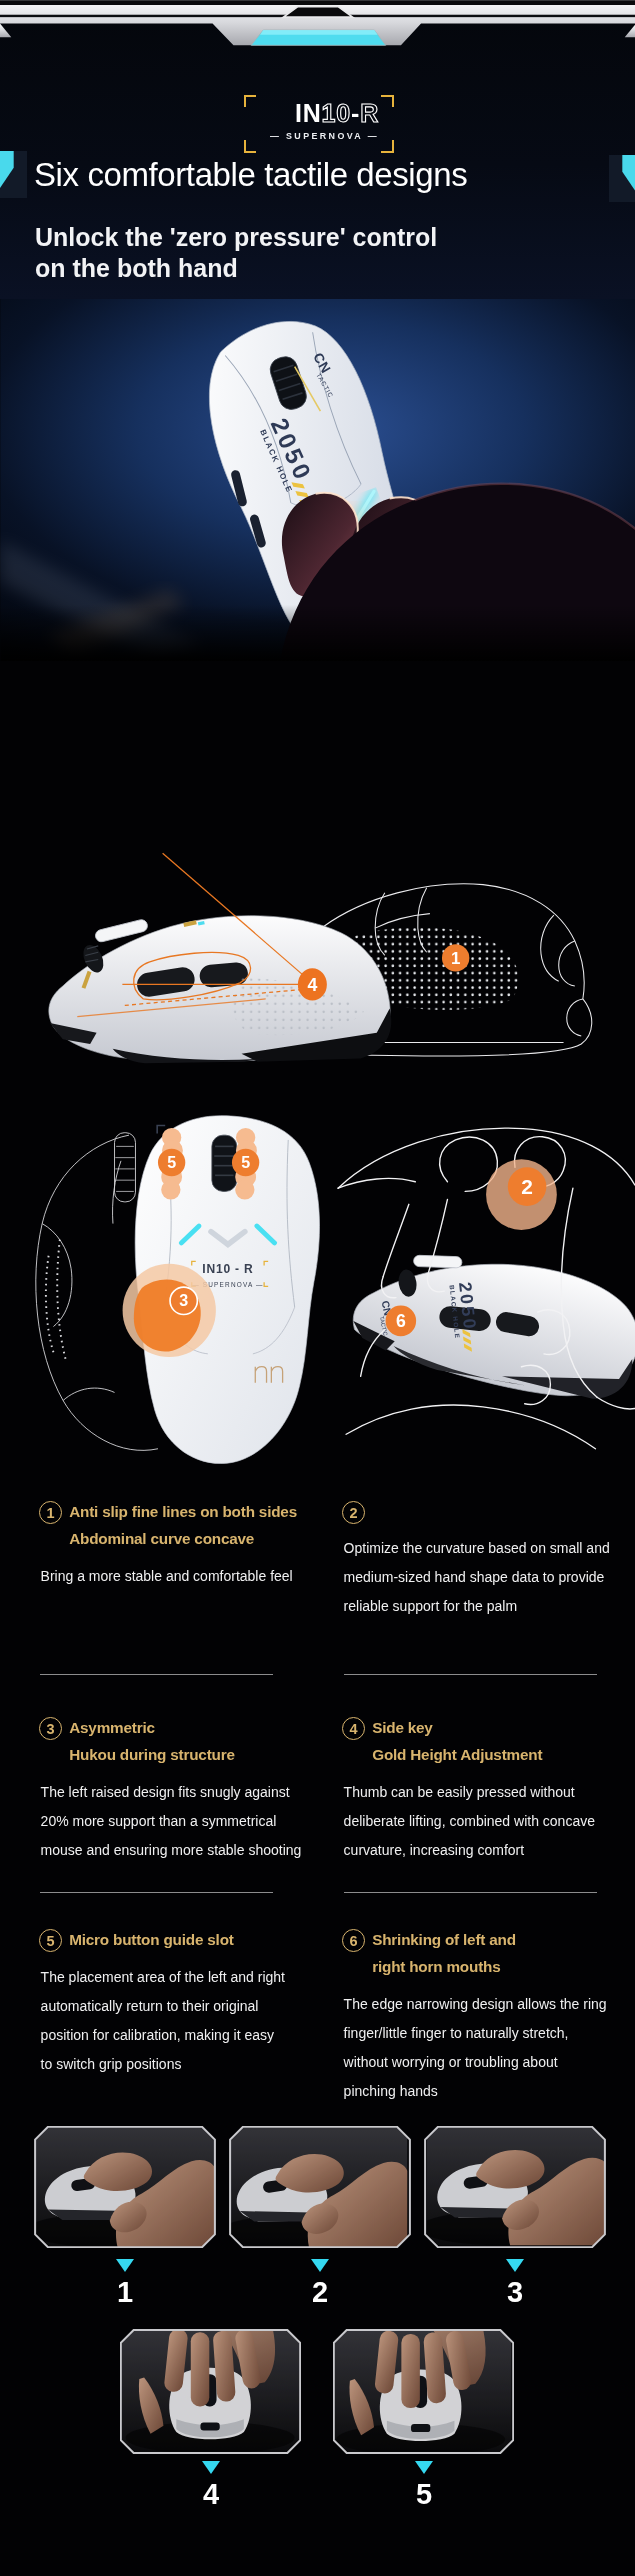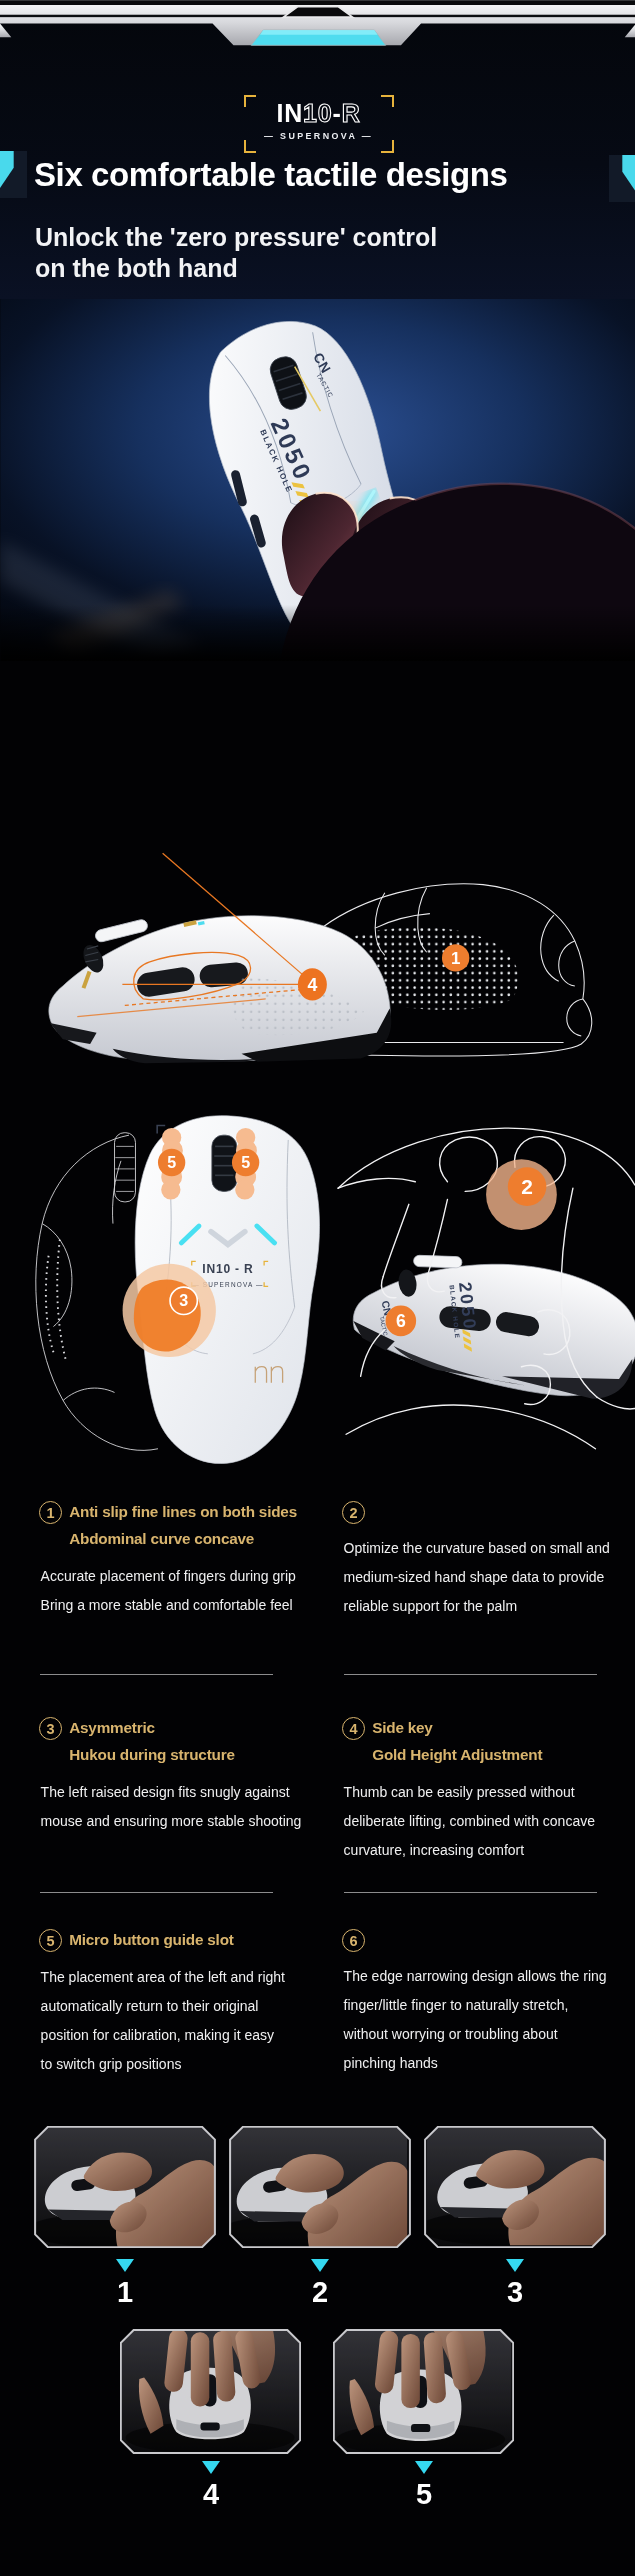--- a/index.html
+++ b/index.html
@@ -5,32 +5,32 @@
   html,body{margin:0;padding:0;background:#000;}
   .page{position:relative;width:636px;height:2576px;margin:0 auto;background:#020204;overflow:hidden;
         font-family:"Liberation Sans",sans-serif;}
   .abs{position:absolute;}
 
   
   .topzone{left:0;top:0;width:636px;height:299px;
     background:linear-gradient(180deg,#04060b 0%,#060a14 55%,#0a1124 100%);}
 
   
-  .logoBox{left:258px;top:98px;width:121px;height:50px;text-align:center;}
+  .logoBox{left:258px;top:98px;width:121px;height:50px;text-align:right;}
   .logoModel{font-size:25px;font-weight:bold;color:#fff;letter-spacing:0.8px;line-height:31px;}
   .logoModel .hollow{color:transparent;-webkit-text-stroke:1.1px #fff;}
   .logoSeries{font-size:8.9px;font-weight:bold;color:#eceef2;letter-spacing:2.4px;margin-top:1.6px;}
   .cnr{position:absolute;width:10.5px;height:10.5px;border:2.4px solid #e7b33c;}
   .cnr.tl{left:-14.5px;top:-3.2px;border-right:none;border-bottom:none;}
   .cnr.tr{right:-14.5px;top:-3.2px;border-left:none;border-bottom:none;}
   .cnr.bl{left:-14.5px;bottom:-4.8px;border-right:none;border-top:none;}
   .cnr.br{right:-14.5px;bottom:-4.8px;border-left:none;border-top:none;}
 
   
-  .title{left:34px;top:156px;width:580px;font-size:33px;font-weight:bold;color:#fff;white-space:nowrap;letter-spacing:-0.4px;}
+  .title{left:34px;top:156px;width:580px;font-size:33px;font-weight:normal;color:#fff;white-space:nowrap;letter-spacing:-0.4px;}
   .subtitle{left:35px;top:222px;font-size:25px;font-weight:bold;color:#f2f3f5;line-height:31px;white-space:nowrap;}
   .edgeAccent{width:27px;height:47px;background:#121a28;}
   .edgeAccent .cy{position:absolute;top:0;width:13.7px;height:37px;background:#49d9ec;}
   .edgeAccent.left{left:0;top:151px;}
   .edgeAccent.left .cy{left:0;clip-path:polygon(0 0,100% 0,100% 45%,0 100%);}
   .edgeAccent.right{right:0;top:155px;}
   .edgeAccent.right .cy{right:0;clip-path:polygon(0 0,100% 0,100% 100%,0 45%);}
 
   
   .feat{width:299px;}
@@ -422,21 +422,20 @@
 
   <div class="abs feat" style="left:39px;top:1499px">
     <div class="fhead">
       <span class="fnum">1</span>
       <div>
         <div class="ftitle">Anti slip fine lines on both sides</div>
         <div class="ftitle">Abdominal curve concave</div>
       </div>
     </div>
     <div class="fbody">
-      <div>Accurate placement of fingers during grip</div>
       <div>Bring a more stable and comfortable feel</div>
     </div>
   </div>
   <div class="abs feat" style="left:342px;top:1499px">
     <div class="fhead">
       <span class="fnum">2</span>
     </div>
     <div class="fbody">
       <div>Optimize the curvature based on small and</div>
       <div>medium-sized hand shape data to provide</div>
@@ -449,20 +448,21 @@
   <div class="abs feat" style="left:39px;top:1715px">
     <div class="fhead">
       <span class="fnum">3</span>
       <div>
         <div class="ftitle">Asymmetric</div>
         <div class="ftitle">Hukou during structure</div>
       </div>
     </div>
     <div class="fbody">
       <div>The left raised design fits snugly against</div>
+      <div>20% more support than a symmetrical</div>
       <div>mouse and ensuring more stable shooting</div>
     </div>
   </div>
   <div class="abs feat" style="left:342px;top:1715px">
     <div class="fhead">
       <span class="fnum">4</span>
       <div>
         <div class="ftitle">Side key</div>
         <div class="ftitle">Gold Height Adjustment</div>
       </div>
@@ -486,20 +486,24 @@
     <div class="fbody">
       <div>The placement area of the left and right</div>
       <div>automatically return to their original</div>
       <div>position for calibration, making it easy</div>
       <div>to switch grip positions</div>
     </div>
   </div>
   <div class="abs feat" style="left:342px;top:1927px">
     <div class="fhead">
       <span class="fnum">6</span>
+      <div>
+        <div class="ftitle">Shrinking of left and</div>
+        <div class="ftitle">right horn mouths</div>
+      </div>
     </div>
     <div class="fbody">
       <div>The edge narrowing design allows the ring</div>
       <div>finger/little finger to naturally stretch,</div>
       <div>without worrying or troubling about</div>
       <div>pinching hands</div>
     </div>
   </div>
 
   <svg class="abs" style="left:34px;top:2126px" width="182" height="122" viewBox="0 0 226 152">

